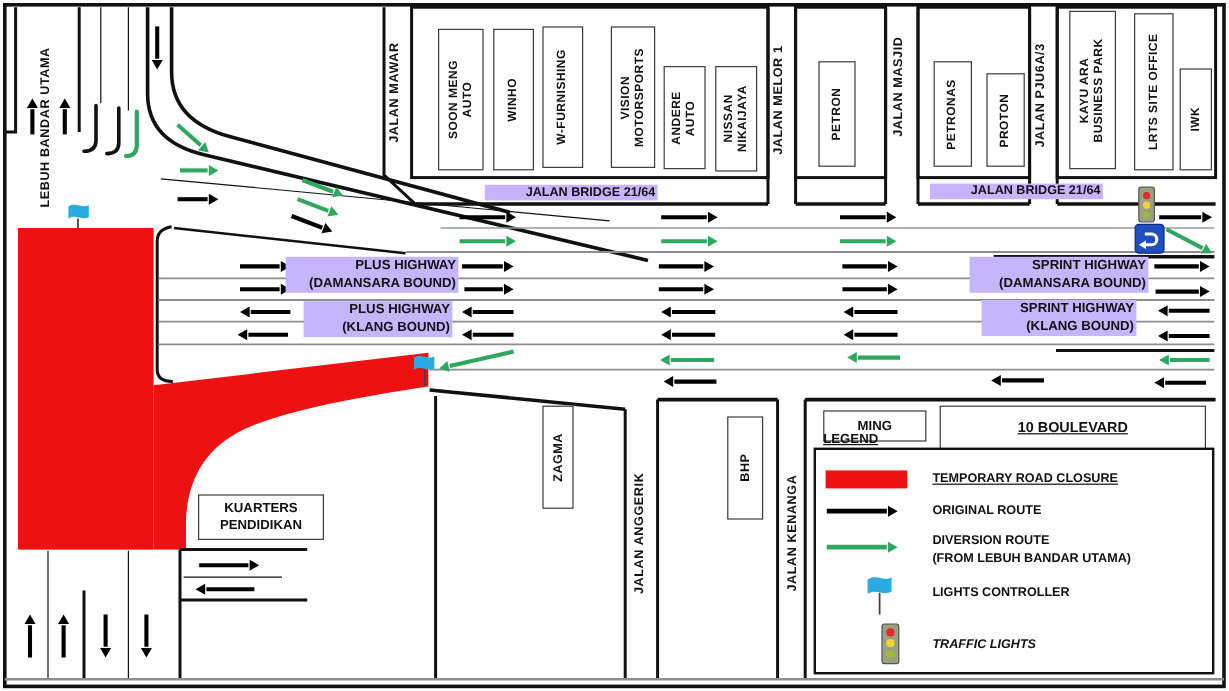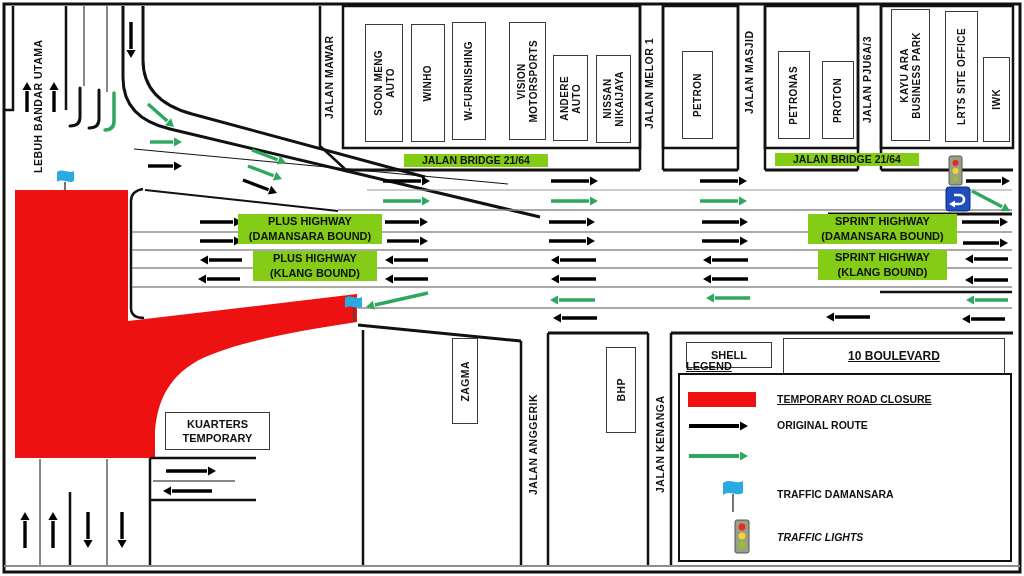--- a/index.html
+++ b/index.html
@@ -1,20 +1,20 @@
 <!DOCTYPE html>
 <html style="--closure-red: #ee1111; --diversion-green: #2ea75f; --original-black: #000000; --controller-blue: #29abe2; --uturn-blue: #1f4fbf; --light-red: #e8262d; --light-yellow: #f6d32b; --light-green: #9bbf30;"><head>
 <meta charset="utf-8">
 <style>
   html,body{margin:0;padding:0;background:#fff;}
   #stage{position:relative;width:1024px;height:576px;background:#fff;overflow:hidden;
          font-family:"Liberation Sans",sans-serif;font-weight:bold;color:#111;}
   #roadsvg{position:absolute;left:0;top:0;}
   .lbl{position:absolute;white-space:pre-line;line-height:1.25;}
-  .hlabel{text-align:center;background:#84cc16;padding:0 2px;}
+  .hlabel{text-align:right;background:#c4b5fd;padding:0 2px;}
   .vlabel{writing-mode:vertical-rl;transform:rotate(180deg);text-align:center;letter-spacing:.5px;}
   .vbox{position:absolute;border:1.5px solid #3a3a3a;background:#fff;display:flex;
         align-items:center;justify-content:center;}
   .vbox .vt{writing-mode:vertical-rl;transform:rotate(180deg);text-align:center;
         white-space:pre-line;line-height:1.15;letter-spacing:.4px;}
   .hbox{position:absolute;border:2px solid #111;background:#fff;display:flex;
         align-items:center;justify-content:center;text-align:center;white-space:pre-line;line-height:1.3;}
   .thinbox{border-width:1.5px;border-color:#3a3a3a;}
   .legend-title{text-decoration:underline;}
   .red-shape{fill:var(--closure-red,#e11);stroke:none;}
@@ -299,25 +299,27 @@
     <span class="vt" style="font-size:10px;">IWK</span>
     </div>
 
   <div class="vbox" style="left:452px;top:338px;width:24px;height:84px;">
     <span class="vt" style="font-size:10.5px;">ZAGMA</span>
     </div>
   <div class="vbox" style="left:606px;top:347px;width:28px;height:84px;">
     <span class="vt" style="font-size:10.5px;">BHP</span>
     </div>
 
-  <div class="hbox thinbox" style="left:686px;top:342px;width:84px;height:24px;font-size:11px;">SHELL</div>
+  <div class="hbox thinbox" style="left:686px;top:342px;width:84px;height:24px;font-size:11px;">MING</div>
   <div class="hbox thinbox" style="left:783px;top:338px;width:220px;height:35px;font-size:12px;text-decoration:underline;">10 BOULEVARD</div>
   <div class="hbox thinbox" style="left:165px;top:412px;width:103px;height:36px;font-size:11px;">KUARTERS
-TEMPORARY</div>
+PENDIDIKAN</div>
 
   <div style="position:absolute;left:678px;top:373px;width:330px;height:185px;border:2px solid #111;background:transparent;"></div>
   <div class="lbl legend-title" style="left:686px;top:360px;font-size:11px;text-decoration:underline;">LEGEND</div>
   <div class="swatch-red" style="left:688px;top:392px;width:68px;height:15px;"></div>
   <div class="lbl" style="left:777px;top:393px;font-size:10.5px;text-decoration:underline;">TEMPORARY ROAD CLOSURE</div>
   <div class="lbl" style="left:777px;top:419px;font-size:10.5px;">ORIGINAL ROUTE</div>
-  <div class="lbl" style="left:777px;top:488px;font-size:10.5px;">TRAFFIC DAMANSARA</div>
+  <div class="lbl" style="left:777px;top:443px;font-size:10.5px;line-height:15px;">DIVERSION ROUTE
+(FROM LEBUH BANDAR UTAMA)</div>
+  <div class="lbl" style="left:777px;top:488px;font-size:10.5px;">LIGHTS CONTROLLER</div>
   <div class="lbl" style="left:777px;top:531px;font-size:10.5px;font-style:italic;">TRAFFIC LIGHTS</div>
 </div>
 
 </body></html>

